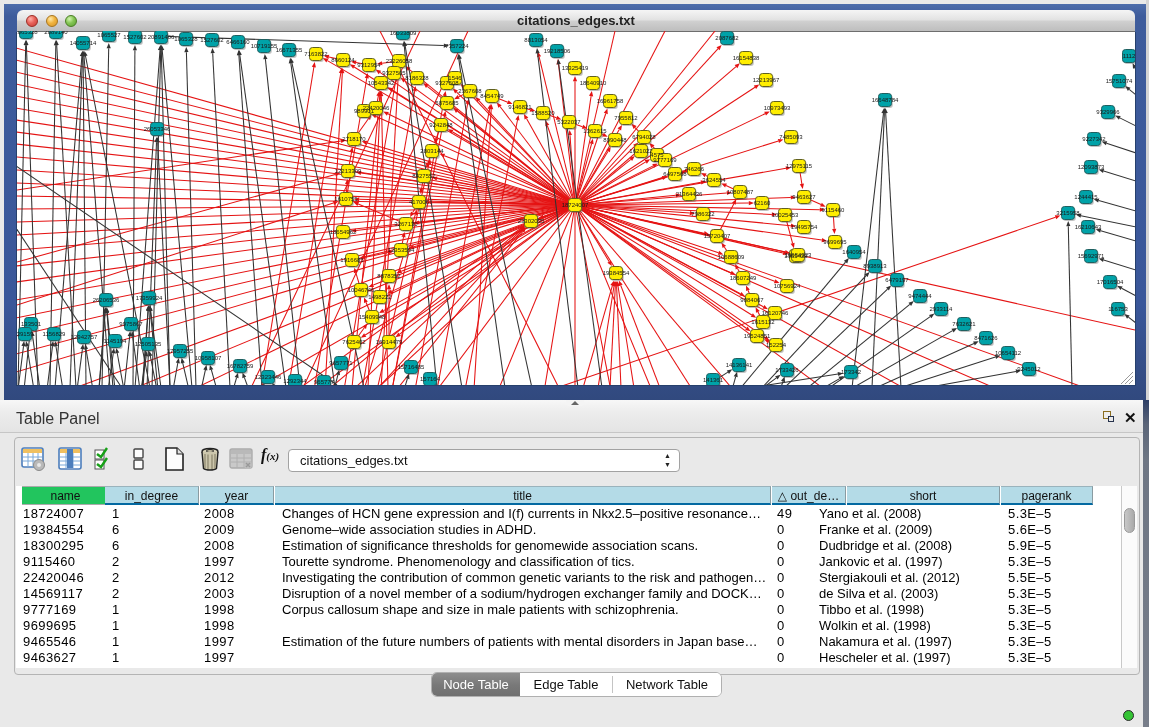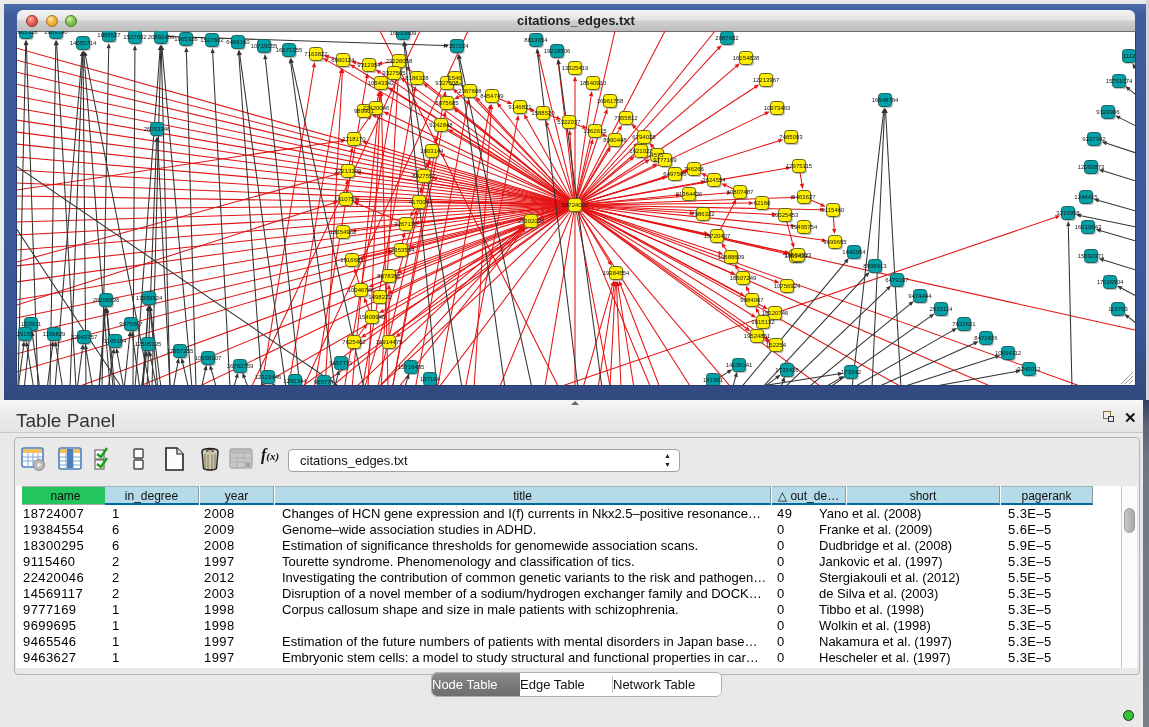--- a/index.html
+++ b/index.html
@@ -16,21 +16,21 @@
 #lr{left:9px;background:radial-gradient(circle at 35% 30%,#ffb0a8 0,#e8625a 45%,#c33c34 100%);border:1px solid #9e2c24}
 #ly{left:29px;background:radial-gradient(circle at 35% 30%,#ffe9a8 0,#f0b33e 45%,#d6952a 100%);border:1px solid #a8751e}
 #lg{left:48px;background:radial-gradient(circle at 35% 30%,#d2f5b0 0,#84c554 45%,#5ba233 100%);border:1px solid #4a7e24}
 #canvas{position:absolute;left:16px;top:32px;width:1120px;height:354px;background:#fff;border-left:1.5px solid #26406c;border-right:1.5px solid #26406c;border-bottom:1px solid #26406c}
 
 #nub{position:absolute;left:566px;top:400px;width:18px;height:6px;background:#f4f4f4;border-radius:0 0 3px 3px;z-index:5}
 #nub:after{content:"";position:absolute;left:5px;top:1px;border-left:4px solid transparent;border-right:4px solid transparent;border-bottom:4px solid #666}
 
 #panel{position:absolute;left:0;top:400px;width:1143px;height:327px;background:#e9e9e9}
 #phead{position:absolute;left:0;top:0;width:100%;height:33px;background:linear-gradient(180deg,#f7f7f7 0,#ececec 40%,#e4e4e4 100%);border-bottom:1px solid #c6c6c6}
-#phead .t{position:absolute;left:16px;top:10px;font-size:19px;color:#333}
+#phead .t{position:absolute;left:16px;top:10px;font-size:16px;color:#333}
 #float-ic{position:absolute;left:1103px;top:11px;width:13px;height:13px}
 #float-ic .a{position:absolute;left:0;top:0;width:8px;height:8px;border:1.5px solid #8a6d1f;background:#eee}
 #float-ic .b{position:absolute;left:5px;top:5px;width:6px;height:6px;border:1.5px solid #26324c;background:#e9e9e9}
 #close-ic{position:absolute;left:1124px;top:9px;font-size:15px;font-weight:bold;color:#111}
 #pbox{position:absolute;left:14px;top:37px;width:1126px;height:238px;border:1px solid #b4b4b4;border-radius:4px;background:#e9e9e9}
 
 #tbar{position:absolute;left:0;top:5px;height:32px;width:100%}
 .ic{position:absolute;top:4px}
 #combo{position:absolute;left:273px;top:6px;width:392px;height:23px;background:#fff;border:1px solid #a2a2a2;border-radius:4px;font-size:13px;color:#111;line-height:21px;padding-left:11px}
 #combo .arr{position:absolute;right:8px;top:2px;font-size:7px;color:#222;line-height:8.5px;text-align:center}
@@ -48,21 +48,21 @@
 #tbody{position:absolute;left:0;top:20px;width:1078px;height:160px;font-size:13px;letter-spacing:0.4px;color:#000}
 .trow{position:relative;height:16px;line-height:16px;white-space:nowrap}
 .trow span{position:absolute;top:0;overflow:hidden}
 .c0{left:7px;width:82px}.c1{left:96px;width:86px}.c2{left:188px;width:69px}
 .c3{left:266px;width:489px;letter-spacing:0}.c4{left:761px;width:68px}.c5{left:803px;width:150px;letter-spacing:0}
 .c6{left:992px;width:86px}
 #vscroll{position:absolute;left:1105px;top:0;width:16px;height:182px;border-left:1px solid #c9c9c9;background:#fbfbfb}
 #vthumb{position:absolute;left:2px;top:22px;width:11px;height:25px;border-radius:6px;background:linear-gradient(90deg,#c8c8c8,#a9a9a9);border:1px solid #999}
 
 #tabs{position:absolute;left:431px;top:672px;height:25px;display:flex;border:1px solid #b0b0b0;border-radius:6px;overflow:hidden;background:#fff;font-size:13px}
-#tabs .seg{height:25px;line-height:24px;color:#111;background:#fff}
+#tabs .seg{height:25px;line-height:24px;text-align:center;color:#111;background:#fff}
 #tabs .s0{width:88px}#tabs .s1{width:92px}#tabs .s2{width:108px}
 #tabs .sel{background:linear-gradient(180deg,#8d8d8d 0,#787878 50%,#6e6e6e 100%);color:#fff}
 #tabs .sep{width:1px;background:#c4c4c4;margin:3px 0}
 
 #status{position:absolute;left:0;top:700px;width:1143px;height:27px;background:#e9e9e9}
 #mem{position:absolute;right:25px;top:26px;font-size:11px;color:#222}
 #memdot{position:absolute;right:9px;top:10px;width:11px;height:11px;border-radius:50%;background:#35c435;border:1.5px solid #2b2b2b}
 </style></head>
 <body>
 <div id="app">
@@ -1196,21 +1196,20 @@
               <span class="c2">1997</span>
               <span class="c3">Estimation of the future numbers of patients with mental disorders in Japan base…</span>
               <span class="c4">0</span>
               <span class="c5">Nakamura et al. (1997)</span>
               <span class="c6">5.3E–5</span>
             </div>
 <div class="trow">
               <span class="c0">9463627</span>
               <span class="c1">1</span>
               <span class="c2">1997</span>
-              <span class="c3">Embryonic stem cells: a model to study structural and functional properties in car…</span>
               <span class="c4">0</span>
               <span class="c5">Hescheler et al. (1997)</span>
               <span class="c6">5.3E–5</span>
             </div>
       </div>
       <div id="vscroll">
             <div id="vthumb"></div>
           </div>
     </div>
   </div>

